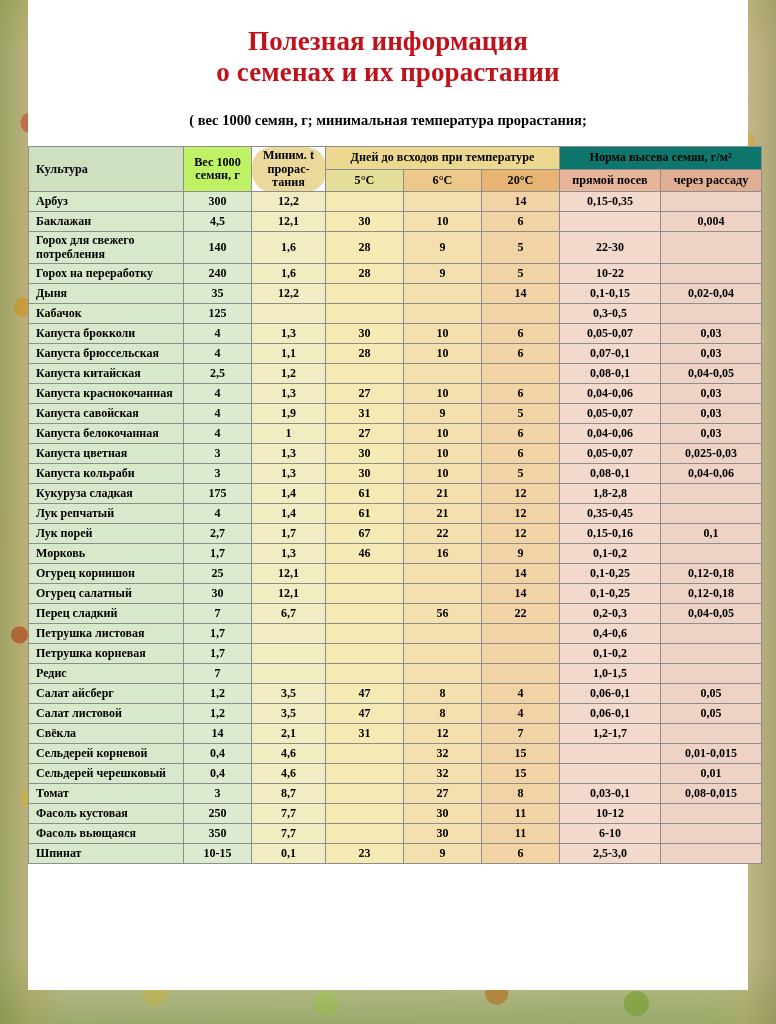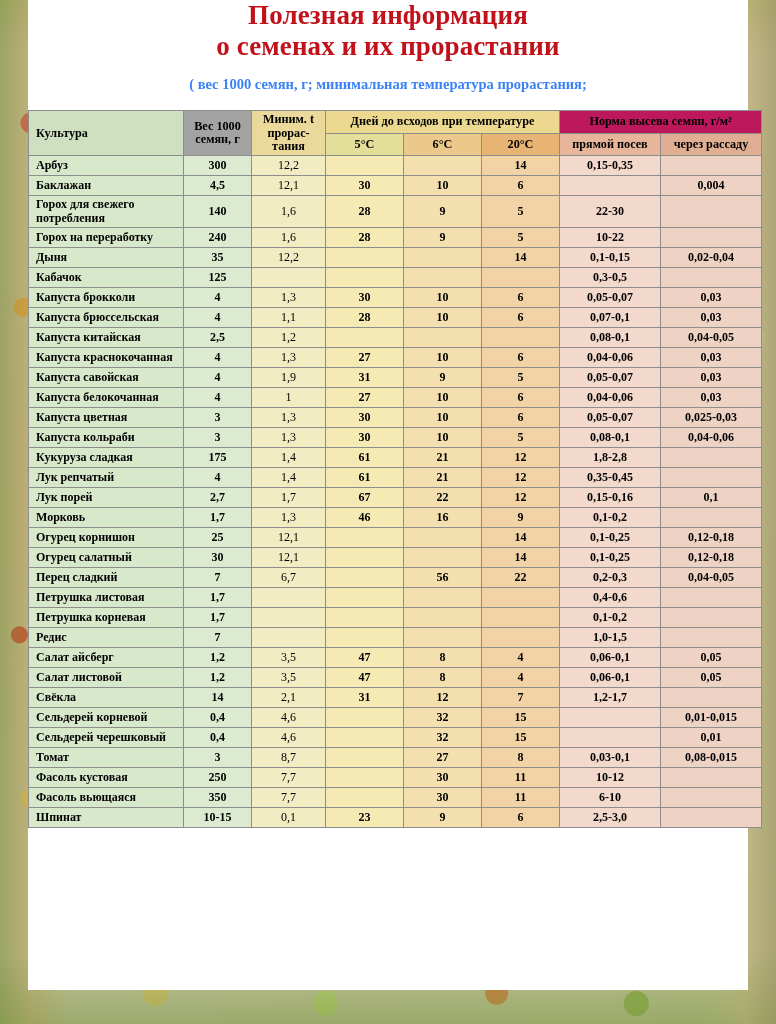--- a/index.html
+++ b/index.html
@@ -49,29 +49,30 @@
     height: 990px;
     background: #ffffff;
   }
 
   .title {
     text-align: center;
     color: #c1121c;
     font-weight: bold;
     font-size: 27px;
     line-height: 1.16;
+    padding-top: 26px;
     letter-spacing: 0.1px;
   }
   .subtitle {
     text-align: center;
-    color: #3b82f6;
+    color: #000000;
     font-weight: bold;
     font-size: 14.5px;
     line-height: 1.35;
-    margin-top: 12px;
+    margin-top: 22px;
   }
 
   table.seeds {
     border-collapse: collapse;
     margin: 16px auto 0 auto;
     width: 709px;
     table-layout: fixed;
     font-size: 12px;
   }
   table.seeds th, table.seeds td {
@@ -79,40 +80,40 @@
     padding: 2px 4px;
     vertical-align: middle;
   }
   thead th {
     font-weight: bold;
     text-align: center;
     font-size: 12.2px;
     line-height: 1.1;
   }
   .h-culture { background: #cfe0c0; text-align: left !important; padding-left: 7px !important; }
-  .h-weight  { background: #a3a3a3; }
-  .h-temp    { background: #ead99a; }
+  .h-weight  { background: #bef264; }
+  .h-temp    { background: #ead99a; border-radius: 20px; }
   .h-days    { background: #ecd98f; }
   .h-5       { background: #e3df9a; }
   .h-12      { background: #ecc98a; }
   .h-20      { background: #e7b473; }
-  .h-norm    { background: #be185d; margin-left: 48px; }
+  .h-norm    { background: #0f766e; margin-left: 48px; }
   .h-direct  { background: #e7b59a; }
   .h-seedl   { background: #e0ae93; margin-top: 24px; }
 
   tbody td.c-name {
     text-align: left;
     font-weight: bold;
     padding-left: 7px;
     background: #d8e8cb;
     font-size: 12px;
     line-height: 1.12;
   }
   tbody td.c-weight { background: #dcebd0; text-align: center; font-weight: bold; }
-  tbody td.c-temp   { background: #f2ecc3; text-align: center; font-weight: normal; }
+  tbody td.c-temp   { background: #f2ecc3; text-align: center; font-weight: bold; }
   tbody td.c-d5     { background: #f5eab4; text-align: center; font-weight: bold; }
   tbody td.c-d12    { background: #f4dfae; text-align: center; font-weight: bold; }
   tbody td.c-d20    { background: #f2d3a6; text-align: center; font-weight: bold; }
   tbody td.c-direct { background: #f3d9cc; text-align: center; font-weight: bold; }
   tbody td.c-seedl  { background: #eed3c5; text-align: center; font-weight: bold; }
 
   col.w-name { width: 155px; }
   col.w-weight { width: 68px; }
   col.w-temp { width: 74px; }
   col.w-d { width: 78px; }

